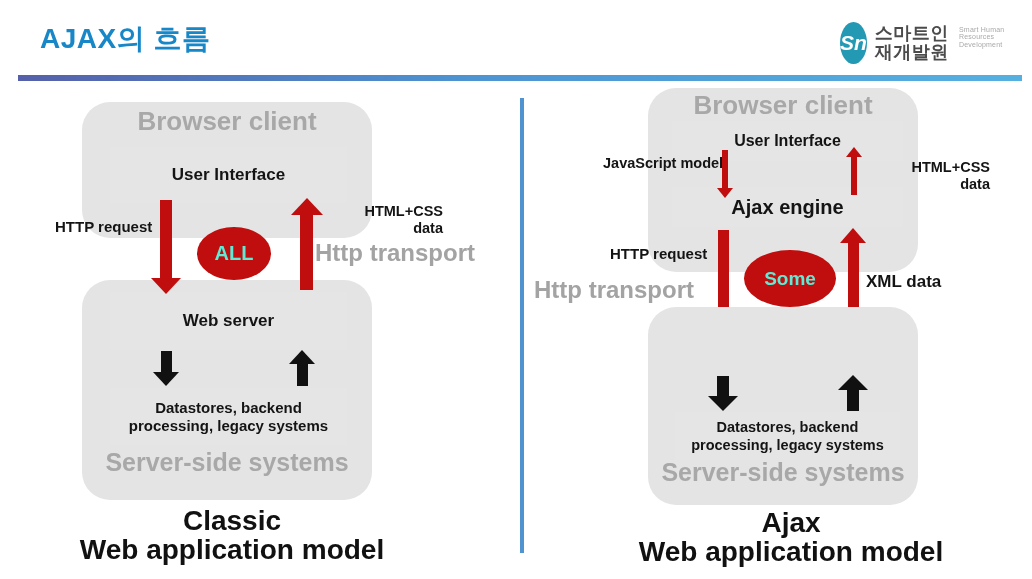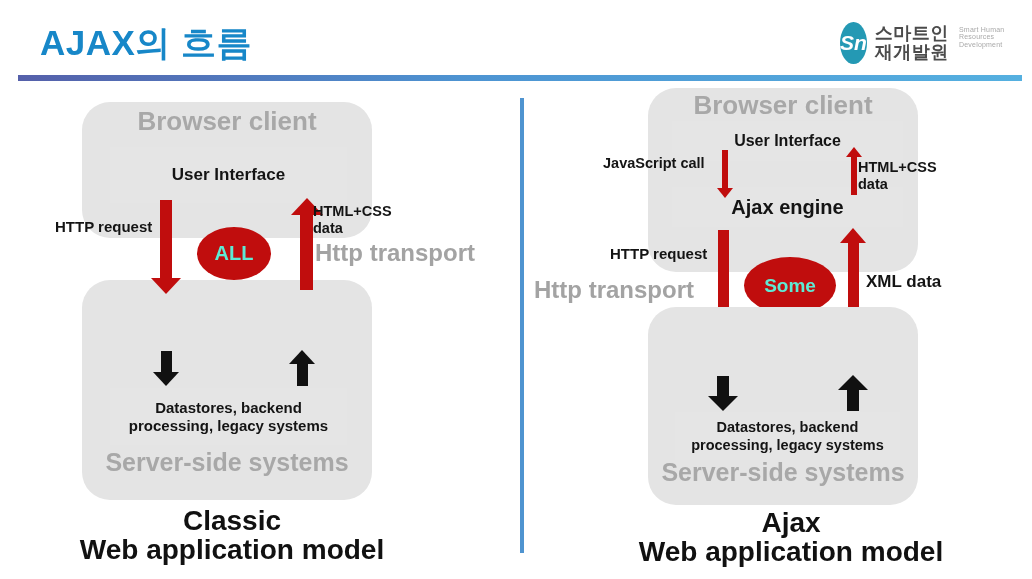--- a/index.html
+++ b/index.html
@@ -1,40 +1,40 @@
 <!DOCTYPE html>
 <html><head>
 <meta charset="utf-8">
 <style>
   html,body{margin:0;padding:0;background:#ffffff;}
   .slide{position:relative;width:1032px;height:579px;background:#ffffff;overflow:hidden;
          font-family:"Liberation Sans",sans-serif;color:#141414;}
 
   
-  .page-title{position:absolute;left:40px;top:20px;font-size:35px;font-weight:bold;color:#1787c8;letter-spacing:.5px;}
+  .page-title{position:absolute;left:40px;top:20px;font-size:28px;font-weight:bold;color:#1787c8;letter-spacing:.5px;}
   .hr{position:absolute;left:18px;top:75px;width:1004px;height:6px;
       background:linear-gradient(90deg,#5560aa 0%,#4d94d2 45%,#55b0e0 100%);}
   .logo{position:absolute;left:840px;top:22px;display:flex;align-items:center;gap:8px;}
   .logo-circle{width:42px;height:42px;border-radius:50%;background:#2499b4;color:#ffffff;
                display:flex;align-items:center;justify-content:center;font-weight:bold;
                font-style:italic;font-size:21px;}
   .logo-text{display:flex;line-height:1.05;}
   .logo-name{font-size:18px;font-weight:bold;color:#4b4b4b;letter-spacing:.5px;}
   .logo-sub{font-size:7px;color:#a9a9a9;letter-spacing:.2px;margin-top:2px;}
 
   
   .vdivider{position:absolute;left:520px;top:98px;width:4px;height:455px;background:#4f94d0;}
 
   
   .panel{position:absolute;background:#e4e4e4;border-radius:28px;}
   .ptitle{position:absolute;text-align:center;font-weight:bold;color:#a8a8a8;}
   .wbox{position:absolute;background:#e5e5e5;display:flex;align-items:center;justify-content:center;
         text-align:center;font-weight:bold;color:#141414;}
   .lbl{position:absolute;font-weight:bold;color:#141414;white-space:nowrap;}
-  .lbl2{position:absolute;font-weight:bold;color:#141414;text-align:left;line-height:17px;}
+  .lbl2{position:absolute;font-weight:bold;color:#141414;text-align:right;line-height:17px;padding-left:44px;}
   .transport{position:absolute;font-size:24px;font-weight:bold;color:#a3a3a3;white-space:nowrap;}
   .ellipse{position:absolute;background:#c00d0d;border-radius:50%;color:#5eead4;font-weight:bold;
            display:flex;align-items:center;justify-content:center;}
   .caption{position:absolute;text-align:center;font-size:28px;font-weight:bold;color:#111111;line-height:29px;}
 
   
   .shaft{position:absolute;}
   .head{position:absolute;width:0;height:0;}
   .red{background:#c00d0d;}
   .blk{background:#111111;}
@@ -54,20 +54,21 @@
     </div>
   </div>
 
   <div class="vdivider"></div>
 
   <div class="panel" style="left:82px;top:102px;width:290px;height:136px;"></div>
   <div class="ptitle" style="left:82px;top:106px;width:290px;font-size:26px;">Browser client</div>
   <div class="wbox" style="left:110px;top:147px;width:237px;height:56px;font-size:17px;">User Interface</div>
 
   <div class="panel" style="left:82px;top:280px;width:290px;height:220px;"></div>
+  <div class="wbox" style="left:110px;top:292px;width:237px;height:58px;font-size:17px;">Web server</div>
   <div class="wbox" style="left:110px;top:388px;width:237px;height:57px;font-size:15px;line-height:18px;">
     <div><span>Datastores, backend</span><br>
     <span>processing, legacy systems</span></div>
   </div>
   <div class="ptitle" style="left:82px;top:448px;width:290px;font-size:25px;">Server-side systems</div>
 
   <div class="shaft red" style="left:160px;top:200px;width:12px;height:78px;"></div>
   <div class="head" style="left:151px;top:278px;border-left:15px solid transparent;border-right:15px solid transparent;border-top:16px solid #c00d0d;"></div>
   <div class="head" style="left:291px;top:198px;border-left:16px solid transparent;border-right:16px solid transparent;border-bottom:17px solid #c00d0d;"></div>
   <div class="shaft red" style="left:300px;top:214px;width:13px;height:76px;"></div>
@@ -93,33 +94,33 @@
   <div class="panel" style="left:648px;top:88px;width:270px;height:184px;"></div>
   <div class="ptitle" style="left:648px;top:90px;width:270px;font-size:26px;">Browser client</div>
   <div class="wbox" style="left:672px;top:121px;width:231px;height:40px;font-size:16px;">User Interface</div>
   <div class="wbox" style="left:672px;top:187px;width:231px;height:40px;font-size:20px;">Ajax engine</div>
 
   <div class="shaft red" style="left:722px;top:150px;width:6px;height:39px;"></div>
   <div class="head" style="left:717px;top:188px;border-left:8px solid transparent;border-right:8px solid transparent;border-top:10px solid #c00d0d;"></div>
   <div class="head" style="left:846px;top:147px;border-left:8px solid transparent;border-right:8px solid transparent;border-bottom:10px solid #c00d0d;"></div>
   <div class="shaft red" style="left:851px;top:156px;width:6px;height:39px;"></div>
 
-  <div class="lbl" style="left:603px;top:155px;font-size:14.5px;">JavaScript call</div>
+  <div class="lbl" style="left:603px;top:155px;font-size:14.5px;">JavaScript model</div>
   <div class="lbl2" style="left:858px;top:159px;width:88px;font-size:14.5px;">
     <span>HTML+CSS</span><br>
     <span>data</span>
   </div>
 
   <div class="shaft red" style="left:718px;top:230px;width:11px;height:78px;"></div>
   <div class="head" style="left:710px;top:308px;border-left:13px solid transparent;border-right:13px solid transparent;border-top:15px solid #c00d0d;"></div>
   <div class="head" style="left:840px;top:228px;border-left:13px solid transparent;border-right:13px solid transparent;border-bottom:15px solid #c00d0d;"></div>
   <div class="shaft red" style="left:848px;top:243px;width:11px;height:80px;"></div>
 
   <div class="lbl" style="left:610px;top:245px;font-size:15px;">HTTP request</div>
-  <div class="ellipse" style="left:744px;top:257px;width:92px;height:57px;font-size:19px;">Some</div>
+  <div class="ellipse" style="left:744px;top:250px;width:92px;height:57px;font-size:19px;">Some</div>
   <div class="transport" style="left:534px;top:276px;">Http transport</div>
   <div class="lbl" style="left:866px;top:272px;font-size:17px;">XML data</div>
 
   <div class="panel" style="left:648px;top:307px;width:270px;height:198px;"></div>
   <div class="wbox" style="left:675px;top:412px;width:225px;height:48px;font-size:14.5px;line-height:18px;">
     <div><span>Datastores, backend</span><br>
     <span>processing, legacy systems</span></div>
   </div>
   <div class="ptitle" style="left:648px;top:458px;width:270px;font-size:25px;">Server-side systems</div>
 

